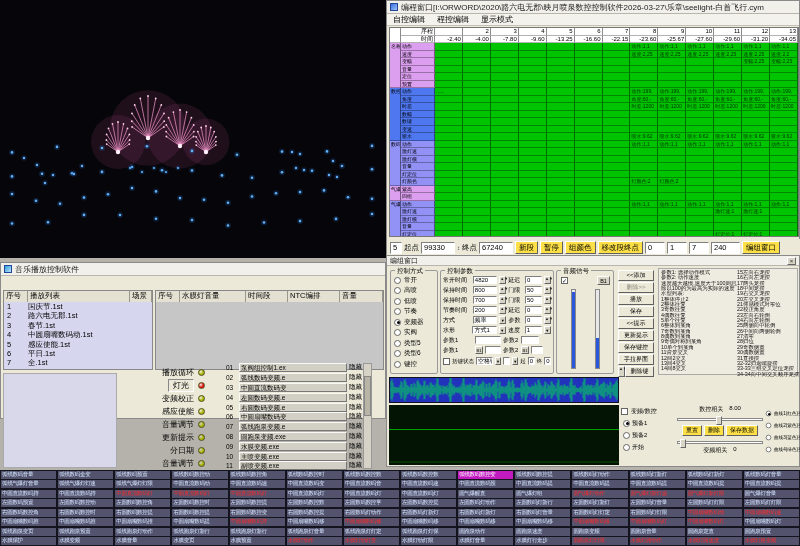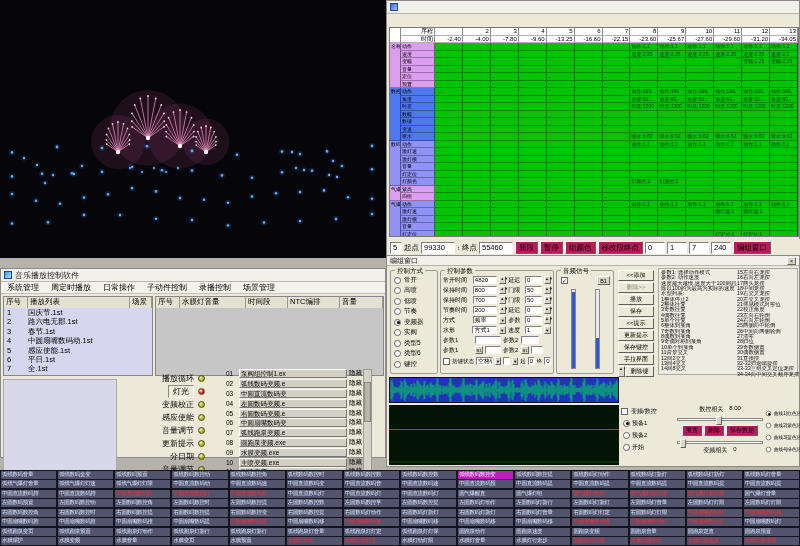--- a/index.html
+++ b/index.html
@@ -12,21 +12,21 @@
 .menu{display:flex;gap:12px;padding:0 6px;font-size:8px;background:#f4f2ec;border-bottom:1px solid #c4c2b8;height:12px;align-items:center}
 .menu span{cursor:default}
 
 #prog-table{position:absolute;left:2px;top:26px;width:410px;height:210px;display:grid;grid-template-columns:11px 34px repeat(13,1fr);grid-auto-rows:7.5px;background:#fff;border:1px solid #777;overflow:hidden}
 .tc{font-size:5.5px;line-height:7px;overflow:hidden;white-space:nowrap;border-right:1px solid rgba(0,0,0,.45);border-bottom:1px solid rgba(0,0,0,.30);padding:0 1px;color:#000}
 .tc.num{text-align:right;font-size:6px;background:#fff}
 .tc.green{background:#00c400;color:#013301;font-size:5px}
 .tc.glabel{font-size:5px;line-height:6px;overflow:hidden}
 .ptoolbar{position:absolute;left:0;top:238px;width:414px;height:17px;display:flex;align-items:center;gap:2px;padding:0 3px;font-size:7.5px;background:#ece9d8}
 .tfield{background:#fff;border:1px solid;border-color:#808080 #fff #fff #808080;height:12px;display:inline-flex;align-items:center;padding:0 2px;font-size:7.5px;white-space:nowrap}
-.tbtn{background:#be185d;border:1px solid;border-color:#fff #606060 #606060 #fff;height:13px;font-size:7.5px;padding:0 3px;font-family:Liberation Serif, serif;white-space:nowrap}
+.tbtn{background:#fde047;border:1px solid;border-color:#fff #606060 #606060 #fff;height:13px;font-size:7.5px;padding:0 3px;font-family:Liberation Serif, serif;white-space:nowrap}
 .tspin{font-size:6px;color:#333}
 
 .mth{border-right:1px solid #9a988c;padding:0 2px;height:11px;line-height:10px;background:#e4e1d2;font-size:7.5px;overflow:hidden;white-space:nowrap}
 .mtable{position:absolute;border:1px solid #888;background:#fff}
 .plbody{position:absolute;left:0;top:11px;right:0;bottom:0;background:#d6d6ee;overflow:hidden}
 .plrow{display:flex;font-size:7.5px;height:9.4px;line-height:9.4px;white-space:nowrap}
 .plno{width:24px;padding-left:3px}
 .trow{display:flex;align-items:center;justify-content:flex-end;gap:4px;height:13px;font-size:8px;white-space:nowrap}
 .led{width:7px;height:7px;border-radius:50%;border:1px solid #50501a;flex:0 0 auto}
 .erow{display:flex;align-items:center;gap:2px;height:9.8px;font-size:6.5px;white-space:nowrap}
@@ -295,21 +295,27 @@
       <circle cx="166.0" cy="172.0" r="2.53" fill="#2a6fd0" opacity="0.22"></circle>
       <circle cx="166.0" cy="172.0" r="1.1" fill="#66b8ff" opacity="0.95"></circle>
       <circle cx="178.0" cy="168.0" r="2.53" fill="#2a6fd0" opacity="0.22"></circle>
       <circle cx="178.0" cy="168.0" r="1.1" fill="#66b8ff" opacity="0.95"></circle>
     </svg>
 </div>
 
 <div class="win" id="progwin" style="left:386px;top:0;width:414px;height:255px">
   <div class="tbar">
     <span class="ticon"></span>
-  </div>
+    <span style="overflow:hidden">编程窗口[I:\ORWORD\2020\路六电无郡\映月喷泉数控控制软件2026-03-27\乐章\seelight-白首飞行.cym</span>
+  </div>
+  <div class="menu" id="prog-menu">
+      <span>自控编辑</span>
+      <span>程控编辑</span>
+      <span>显示模式</span>
+    </div>
   <div id="prog-table">
       <div class="tc " style="grid-area: 1 / 1 / span 2; background: rgb(255, 255, 255);"></div>
       <div class="tc num" style="grid-area: 1 / 2;">序程</div>
       <div class="tc num" style="grid-area: 2 / 2;">时间</div>
       <div class="tc num" style="grid-area: 1 / 3;"></div>
       <div class="tc num" style="grid-area: 1 / 4;">2</div>
       <div class="tc num" style="grid-area: 1 / 5;">3</div>
       <div class="tc num" style="grid-area: 1 / 6;">4</div>
       <div class="tc num" style="grid-area: 1 / 7;">5</div>
       <div class="tc num" style="grid-area: 1 / 8;">6</div>
@@ -702,50 +708,42 @@
       <div class="tc green" style="grid-area: 28 / 13;">灯定位:1</div>
       <div class="tc green" style="grid-area: 28 / 14;">灯定位:1</div>
       <div class="tc green" style="grid-area: 28 / 15;"></div>
     </div>
   <div class="ptoolbar">
     <span class="tfield" style="width:12px">5</span>
     <span>起点</span>
     <span class="tfield" style="width:34px">99330</span>
     <span class="tspin">↕</span>
     <span>终点</span>
-    <span class="tfield" style="width:34px">55460</span>
+    <span class="tfield" style="width:34px">67240</span>
     <span id="tb-btns" style="display:flex;gap:2px">
         <button class="tbtn">新段</button>
         <button class="tbtn">暂停</button>
         <button class="tbtn">组颜色</button>
         <button class="tbtn">移改段终点</button>
       </span>
     <span id="tb-fields" style="display:flex;gap:2px">
         <span class="tfield" style="width: 20px;">0</span>
         <span class="tfield" style="width: 20px;">1</span>
         <span class="tfield" style="width: 20px;">7</span>
-        <span class="tfield" style="width: 20px;">240</span>
+        <span class="tfield" style="width: 29px;">240</span>
       </span>
     <button class="tbtn">编组窗口</button>
   </div>
 </div>
 
-<div class="win" id="musicwin" style="left:0;top:268px;width:386px;height:190px">
+<div class="win" id="musicwin" style="left:0;top:262px;width:386px;height:157px">
   <div class="tbar">
     <span class="ticon" style="background:linear-gradient(135deg,#2a9fd8,#bee2ff)"></span>
     <span>音乐播放控制软件</span>
   </div>
-  <div class="menu" id="music-menu">
-      <span>系统管理</span>
-      <span>周定时播放</span>
-      <span>日常操作</span>
-      <span>子动件控制</span>
-      <span>录播控制</span>
-      <span>场景管理</span>
-    </div>
 
   <div class="mtable" style="left:2px;top:27px;width:150px;height:80px">
     <div style="display:flex" id="pl-heads">
         <span class="mth" style="width: 24px;">序号</span>
         <span class="mth" style="width: 102px;">播放列表</span>
         <span class="mth" style="width: 22px;">场景</span>
       </div>
     <div class="plbody" id="pl-body">
         <div class="plrow">
           <span class="plno">1</span>

